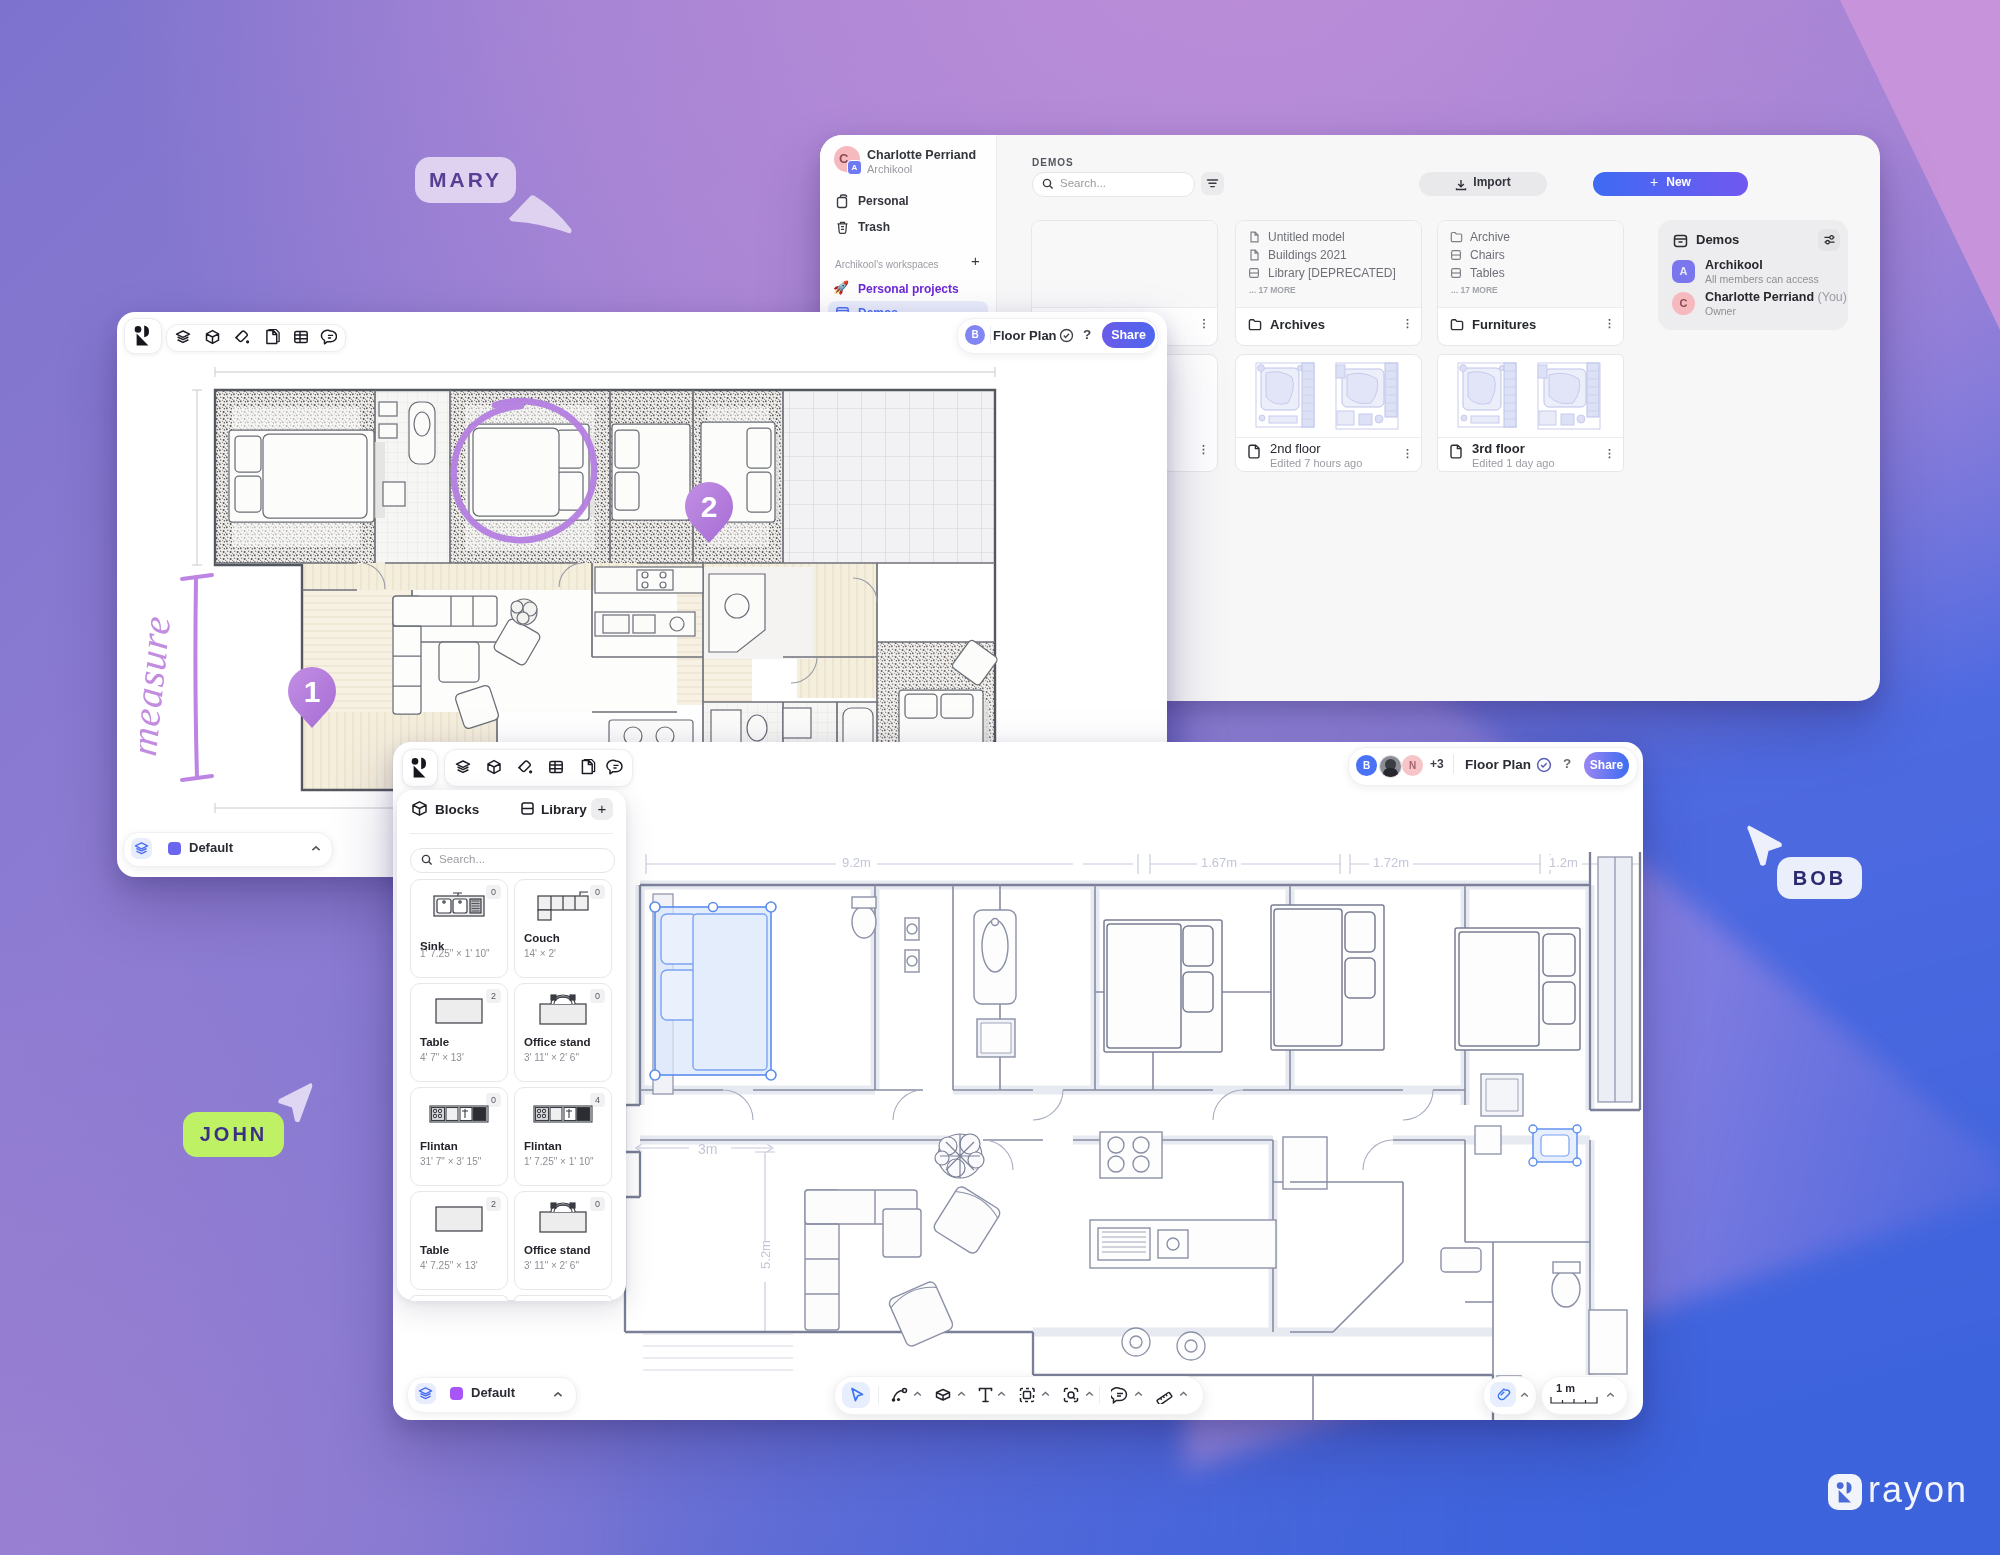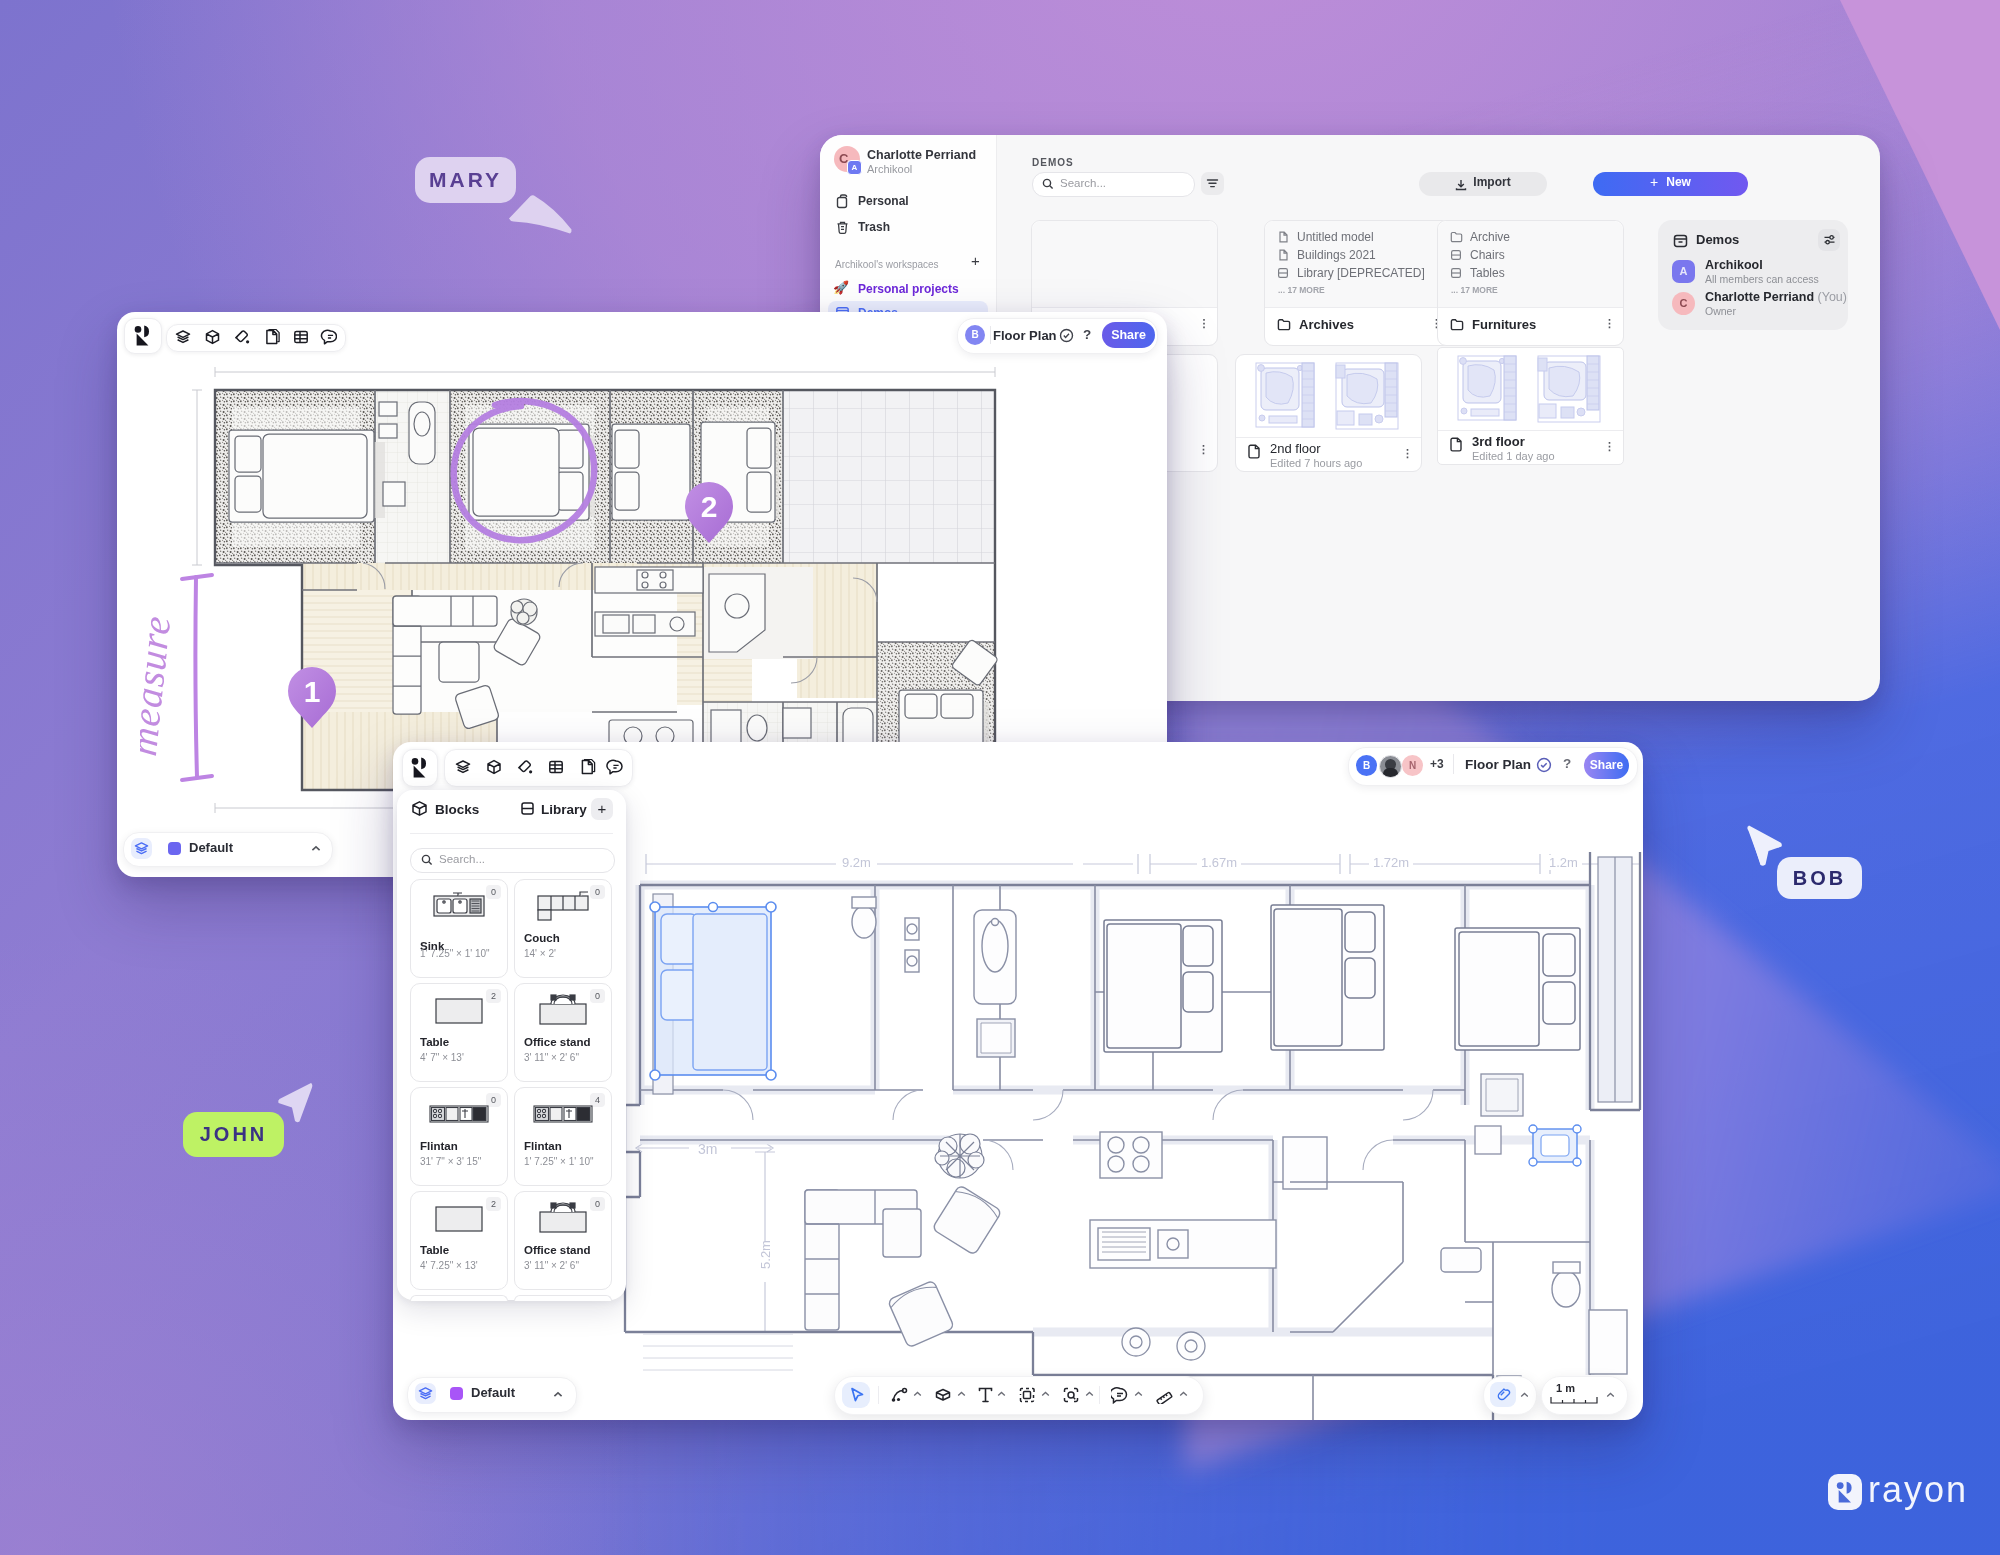--- a/index.html
+++ b/index.html
@@ -116,21 +116,21 @@
       </svg><span style="font-size:12px;font-weight:600;color:#33353c;vertical-align:middle;">Import</span>
   </div>
   <div class="abs" style="left:773px;top:37px;width:155px;height:24px;background:linear-gradient(90deg,#3e6bf3,#7158f0);border-radius:12px;text-align:center;color:#fff;">
     <span style="font-size:14px;vertical-align:middle;margin-right:8px;">+</span><span style="font-size:12px;font-weight:600;vertical-align:middle;">New</span>
   </div>
 
   <div class="abs" style="left:211px;top:85px;width:185px;height:124px;background:#fff;border:1px solid #e7e7ea;border-radius:9px;">
     <div style="position:absolute;left:0;top:0;width:100%;height:86px;background:#f8f8f9;border-radius:9px 9px 0 0;border-bottom:1px solid #ececef;"></div>
     <div style="position:absolute;right:8px;top:96px;color:#55575e;font-size:11px;font-weight:700;letter-spacing:-0.5px;">⋮</div>
   </div>
-  <div class="abs" style="left:415px;top:85px;width:185px;height:124px;background:#fff;border:1px solid #e7e7ea;border-radius:9px;margin-left:29px;">
+  <div class="abs" style="left:415px;top:85px;width:185px;height:124px;background:#fff;border:1px solid #e7e7ea;border-radius:9px;">
     <div style="position:absolute;left:0;top:0;width:100%;height:86px;background:#f8f8f9;border-radius:9px 9px 0 0;border-bottom:1px solid #ececef;"></div>
     <svg class="abs" style="left:12px;top:10px;" width="12" height="12" viewBox="0 0 12 12">
         <path d="M3 1.2 h4.2 L10 4 v6.8 h-7 z M7 1.4 v2.8 h2.8" fill="none" stroke="#7e8087" stroke-width="1.2"></path>
       </svg>
     <div class="abs" style="left:32px;top:9px;font-size:12px;color:#6e7077;">Untitled model</div>
     <svg class="abs" style="left:12px;top:28px;" width="12" height="12" viewBox="0 0 12 12">
         <path d="M3 1.2 h4.2 L10 4 v6.8 h-7 z M7 1.4 v2.8 h2.8" fill="none" stroke="#7e8087" stroke-width="1.2"></path>
       </svg>
     <div class="abs" style="left:32px;top:27px;font-size:12px;color:#6e7077;">Buildings 2021</div>
     <svg class="abs" style="left:12px;top:46px;" width="12" height="12" viewBox="0 0 12 12">
@@ -216,21 +216,21 @@
       </g>
     </svg>
     <div style="position:absolute;left:0;top:82px;width:100%;height:0;border-top:1px solid #ececef;"></div>
     <svg class="abs" style="left:12px;top:89px;" width="13" height="15" viewBox="0 0 13 15">
         <path d="M2.6 1.2 h5 L11 4.3 v8 a1.6 1.6 0 0 1-1.6 1.6 h-6.8 a1.6 1.6 0 0 1-1.6-1.6 v-9.5 a1.6 1.6 0 0 1 1.6-1.6 z M7.4 1.4 v3.2 h3.4" fill="none" stroke="#2b2d33" stroke-width="1.4"></path>
       </svg>
     <div class="abs" style="left:34px;top:86px;font-size:13px;font-weight:400;color:#26282e;">2nd floor</div>
     <div class="abs" style="left:34px;top:102px;font-size:11px;color:#9a9ca2;">Edited 7 hours ago</div>
     <div style="position:absolute;right:8px;top:92px;color:#55575e;font-size:11px;font-weight:700;">⋮</div>
   </div>
-  <div class="abs" style="left:617px;top:212px;width:185px;height:116px;background:#fff;border:1px solid #e7e7ea;border-radius:5px;">
+  <div class="abs" style="left:617px;top:219px;width:185px;height:116px;background:#fff;border:1px solid #e7e7ea;border-radius:5px;">
     <svg class="abs" style="left:0px;top:0px;" width="183" height="82" viewBox="0 0 183 82">
       <g stroke="#c9cdee" fill="none" stroke-width="1">
         <rect x="20" y="8" width="58" height="64" fill="#fff"></rect>
         <rect x="25" y="13" width="38" height="42" rx="5" fill="#eceef9" stroke="#bdc3ea"></rect>
         <path d="M30 18 q14 -4 26 4 q4 12 -4 26 q-14 4 -22 -6 z" fill="#e2e5f7" stroke="#bdc3ea" stroke-width="0.8"></path>
         <circle cx="25" cy="13" r="3.4" fill="#dcdff5"></circle>
           <circle cx="64" cy="13" r="2.6" fill="#dcdff5"></circle>
         <rect x="33" y="61" width="28" height="7" fill="#e9ebf9" stroke="#c6cbee"></rect>
         <circle cx="26" cy="63" r="3" fill="#dcdff5"></circle>
         <rect x="66" y="8" width="12" height="64" fill="#dde1f5" stroke="#bdc3ea"></rect>

